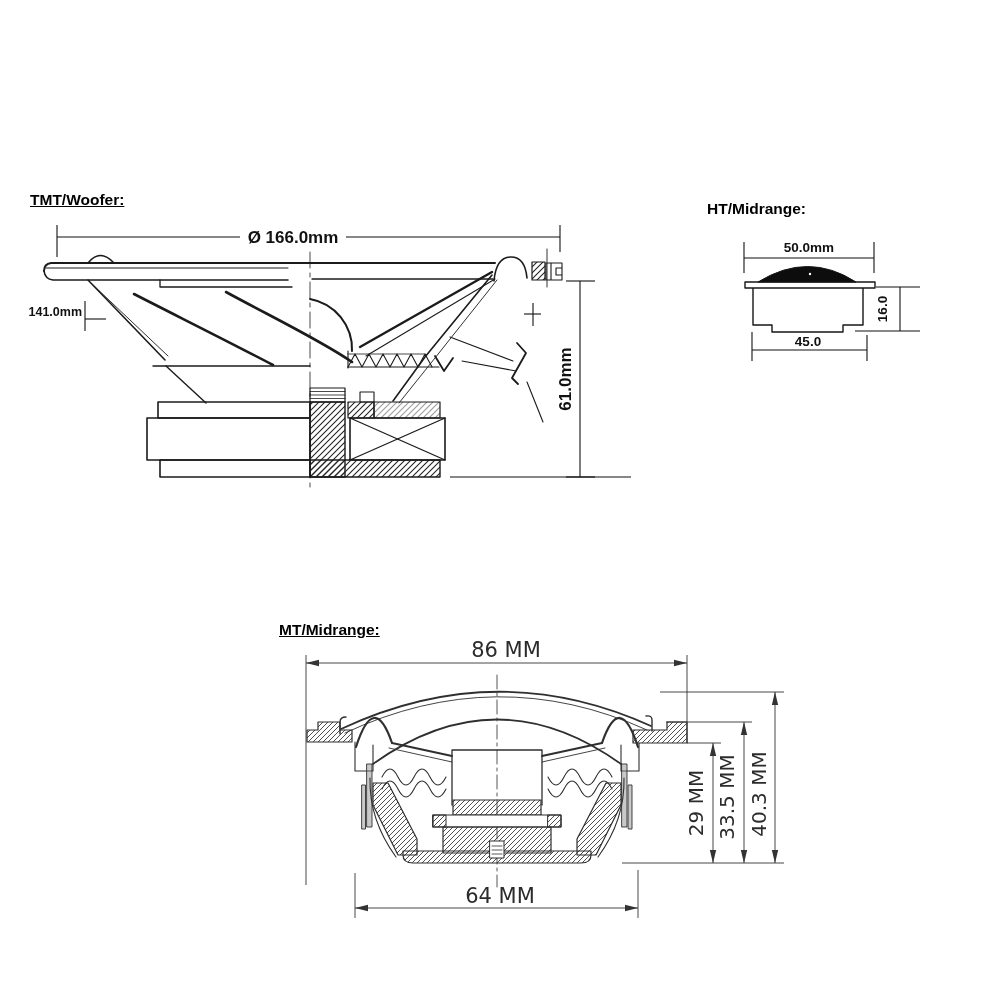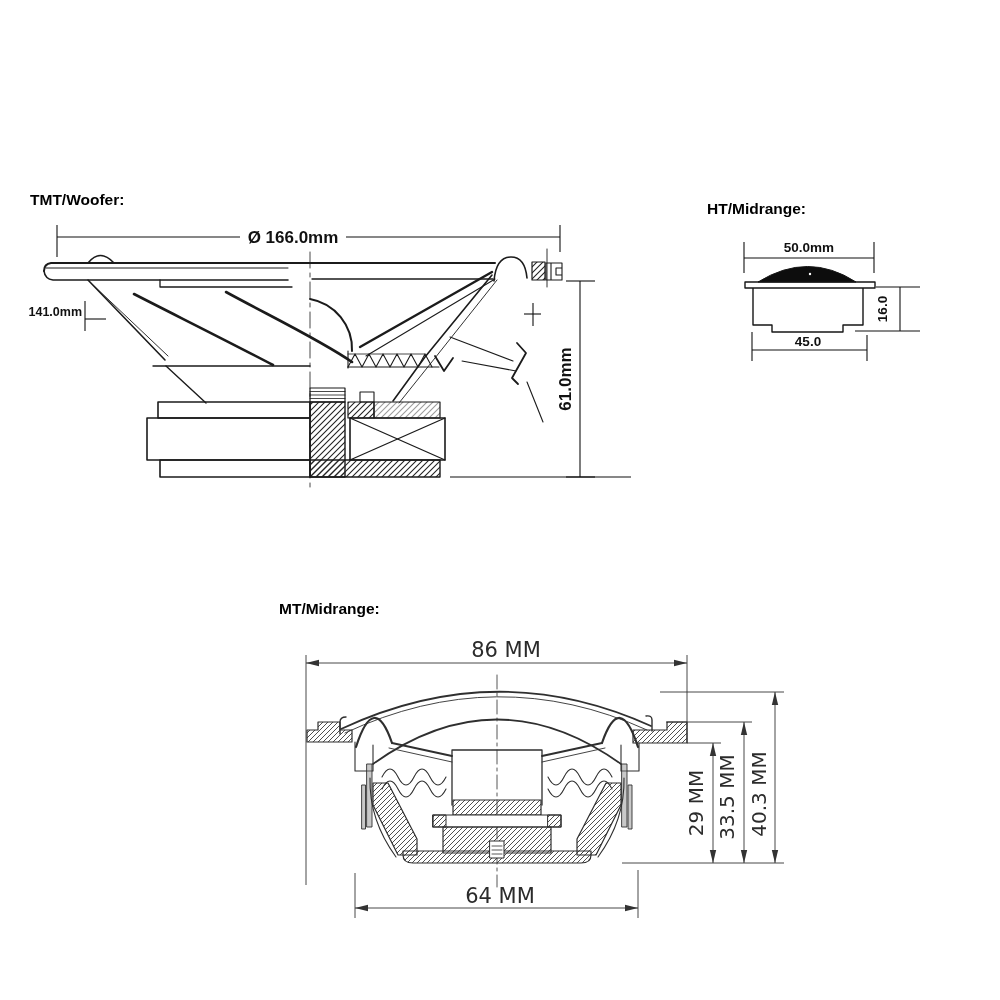--- a/index.html
+++ b/index.html
@@ -1,21 +1,21 @@
 <!DOCTYPE html>
 <html><head>
 <meta charset="utf-8">
 <style>
   html,body{margin:0;padding:0;background:#ffffff;}
   #canvas{position:relative;width:1000px;height:1000px;background:#ffffff;overflow:hidden;
           font-family:"Liberation Sans", sans-serif;}
   .title{position:absolute;font-weight:bold;font-size:15.5px;color:#000;white-space:nowrap;}
-  #woofer-title{left:30px;top:191px;}
+  #woofer-title{left:30px;top:191px;text-decoration:underline;}
   #tweeter-title{left:707px;top:200px;}
-  #midrange-title{left:279px;top:600px;}
+  #midrange-title{left:279px;top:621px;text-decoration:underline;}
   svg{position:absolute;overflow:visible;}
   #woofer-svg{left:30px;top:175px;}
   #tweeter-svg{left:690px;top:185px;}
   #midrange-svg{left:270px;top:615px;}
   .dimtext{font-family:"Liberation Sans", sans-serif;font-weight:bold;fill:#111;}
   .cadtext{font-family:"DejaVu Sans", sans-serif;font-weight:normal;fill:#2b2b2b;}
 </style>
 </head>
 <body>
 

